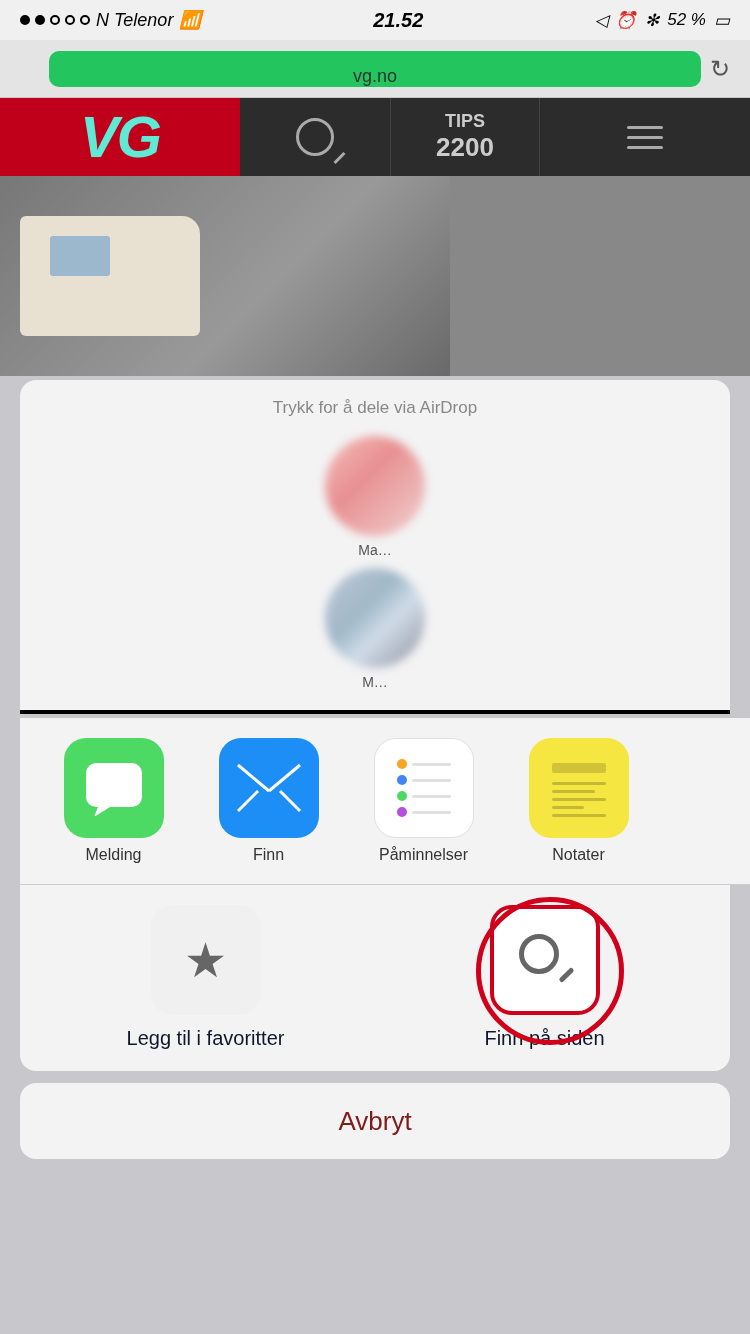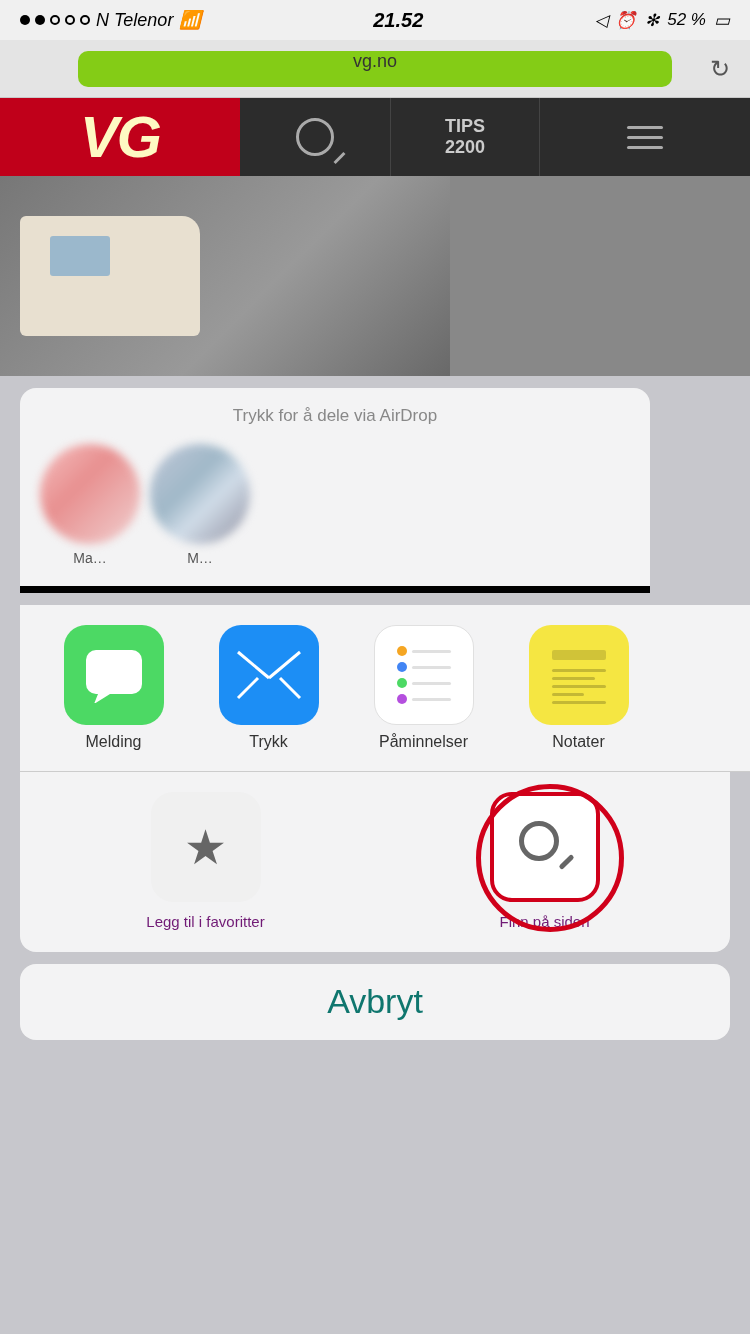--- a/index.html
+++ b/index.html
@@ -37,26 +37,26 @@
       width: 750px;
       height: 58px;
       background: #e4e4e4;
       display: flex;
       align-items: center;
       justify-content: center;
       border-bottom: 1px solid #c8c8c8;
       position: relative;
     }
     .url-bar {
-      background: #84cc16;
+      background: #22c55e;
       border-radius: 10px;
-      width: 594px;
+      width: 652px;
       height: 36px;
       display: flex;
-      align-items: flex-start;
+      align-items: flex-end;
       justify-content: center;
       font-size: 18px;
       color: #333;
     }
     .reload-btn {
       position: absolute;
       right: 20px;
       font-size: 24px;
       color: #555;
     }
@@ -71,21 +71,21 @@
     }
     .vg-logo-area {
       width: 240px;
       height: 78px;
       background: #c0001a;
       display: flex;
       align-items: center;
       justify-content: center;
     }
     .vg-logo-text {
-      color: #fef9c3;
+      color: #5eead4;
       font-size: 58px;
       font-weight: 900;
       font-style: italic;
       letter-spacing: -2px;
       line-height: 1;
     }
     .vg-search-btn {
       width: 150px;
       height: 78px;
       display: flex;
@@ -116,21 +116,21 @@
       flex-direction: column;
       align-items: center;
       justify-content: center;
       color: #ccc;
       font-size: 17px;
       font-weight: 600;
       border-left: 1px solid #444;
       border-right: 1px solid #444;
     }
     .vg-tips .tips-label { font-size: 18px; font-weight: 700; }
-    .vg-tips .tips-number { font-size: 18px; font-weight: 700; }
+    .vg-tips .tips-number { font-size: 26px; font-weight: 700; }
     .vg-menu {
       flex: 1;
       height: 78px;
       display: flex;
       align-items: center;
       justify-content: center;
     }
     .hamburger { display: flex; flex-direction: column; gap: 7px; }
     .hamburger-line { width: 36px; height: 3px; background: #aaa; border-radius: 2px; }
 
@@ -180,36 +180,36 @@
       position: absolute;
       top: 376px;
       left: 0;
       width: 750px;
       background: transparent;
       z-index: 10;
     }
 
     
     .airdrop-section {
-      width: 630px;
-      margin: 12px 20px;
+      width: 710px;
+      margin: 4px 20px;
       background: rgba(245,245,245,0.97);
       border-radius: 16px 16px 0 0;
       padding: 18px 0 10px;
-      border-bottom: 7px solid #000000;
+      border-bottom: 4px solid #000000;
     }
     .airdrop-title {
       text-align: center;
       font-size: 17px;
       color: #888;
       margin-bottom: 18px;
     }
     .airdrop-contacts {
       display: flex;
-      flex-direction: row;
+      flex-direction: column;
       padding: 0 20px;
       gap: 10px;
       padding-bottom: 10px;
     }
     .contact-avatar {
       display: flex;
       flex-direction: column;
       align-items: center;
       gap: 6px;
     }
@@ -343,22 +343,22 @@
       display: flex;
       align-items: center;
       justify-content: center;
       position: relative;
     }
     .action-btn.highlighted {
       background: #fff;
       border: 4px solid #d0001a;
     }
     .action-label {
-      font-size: 15px;
-      color: #701a75;
+      font-size: 20px;
+      color: #0f172a;
       text-align: center;
       line-height: 1.3;
     }
 
     
     .star-icon {
       font-size: 48px;
       color: #666;
     }
 
@@ -432,23 +432,23 @@
       width: 710px;
       margin: 12px 20px 0;
       background: rgba(245,245,245,0.97);
       border-radius: 16px;
       height: 76px;
       display: flex;
       align-items: center;
       justify-content: center;
     }
     .cancel-text {
-      font-size: 34px;
+      font-size: 26px;
       font-weight: 500;
-      color: #0f766e;
+      color: #7f1d1d;
     }
 
     
     .red-circle-annotation {
       position: absolute;
       top: -12px;
       left: -18px;
       width: 148px;
       height: 148px;
       border: 5px solid #d0001a;
@@ -551,21 +551,21 @@
           <svg width="66" height="50" viewBox="0 0 66 50">
             <rect x="2" y="2" width="62" height="46" rx="4" fill="#1c8ef5"></rect>
             <rect x="2" y="2" width="62" height="46" rx="4" fill="none" stroke="white" stroke-width="0"></rect>
             <polygon points="2,2 33,30 64,2" fill="#1c8ef5"></polygon>
             <line x1="2" y1="2" x2="33" y2="28" stroke="white" stroke-width="3"></line>
             <line x1="64" y1="2" x2="33" y2="28" stroke="white" stroke-width="3"></line>
             <polyline points="2,48 22,28" stroke="white" stroke-width="3" fill="none"></polyline>
             <polyline points="64,48 44,28" stroke="white" stroke-width="3" fill="none"></polyline>
           </svg>
         </div>
-        <span class="app-label">Trykk</span>
+        <span class="app-label">Finn</span>
       </div>
 
       <div class="app-item">
         <div class="app-icon reminders-icon">
           <div class="reminders-list">
             <div class="reminder-row">
               <div class="reminder-dot" style="background:#f5a623;"></div>
               <div class="reminder-line"></div>
             </div>
             <div class="reminder-row">

